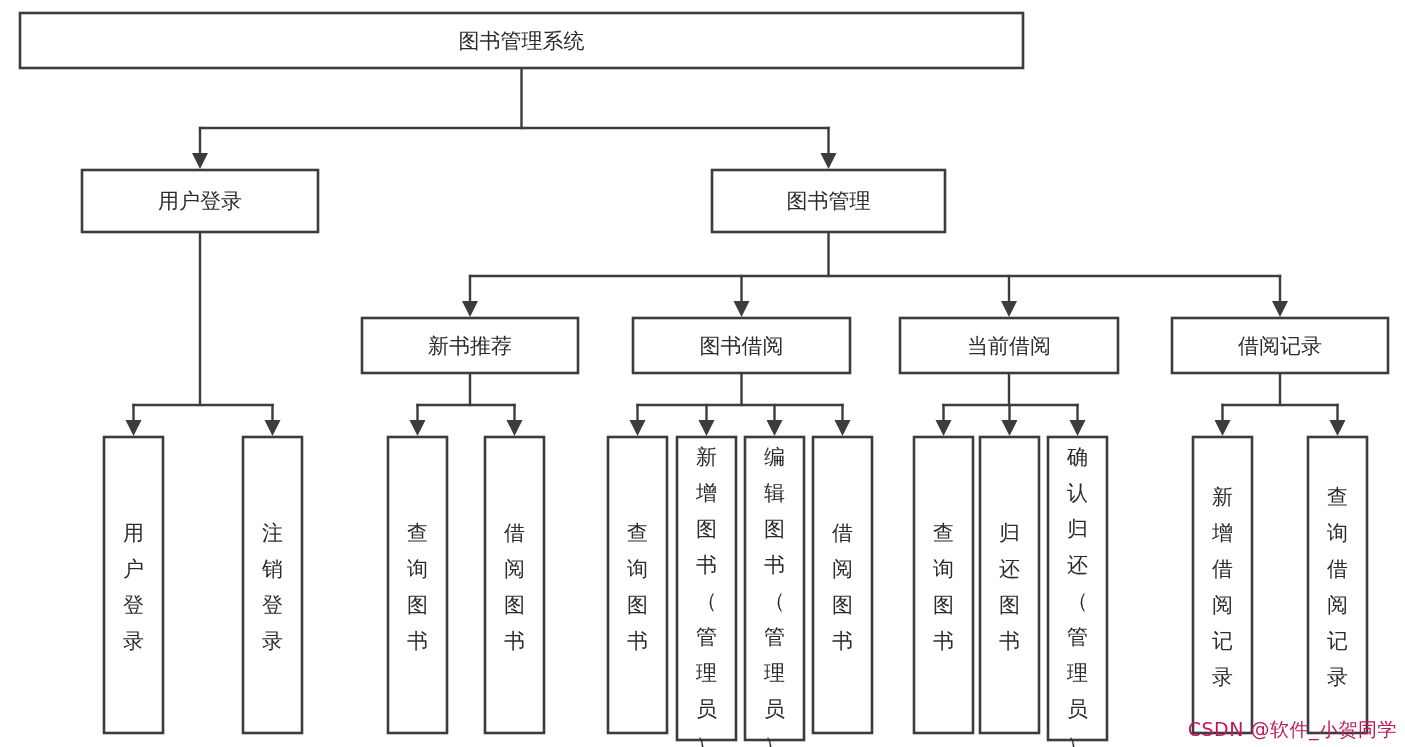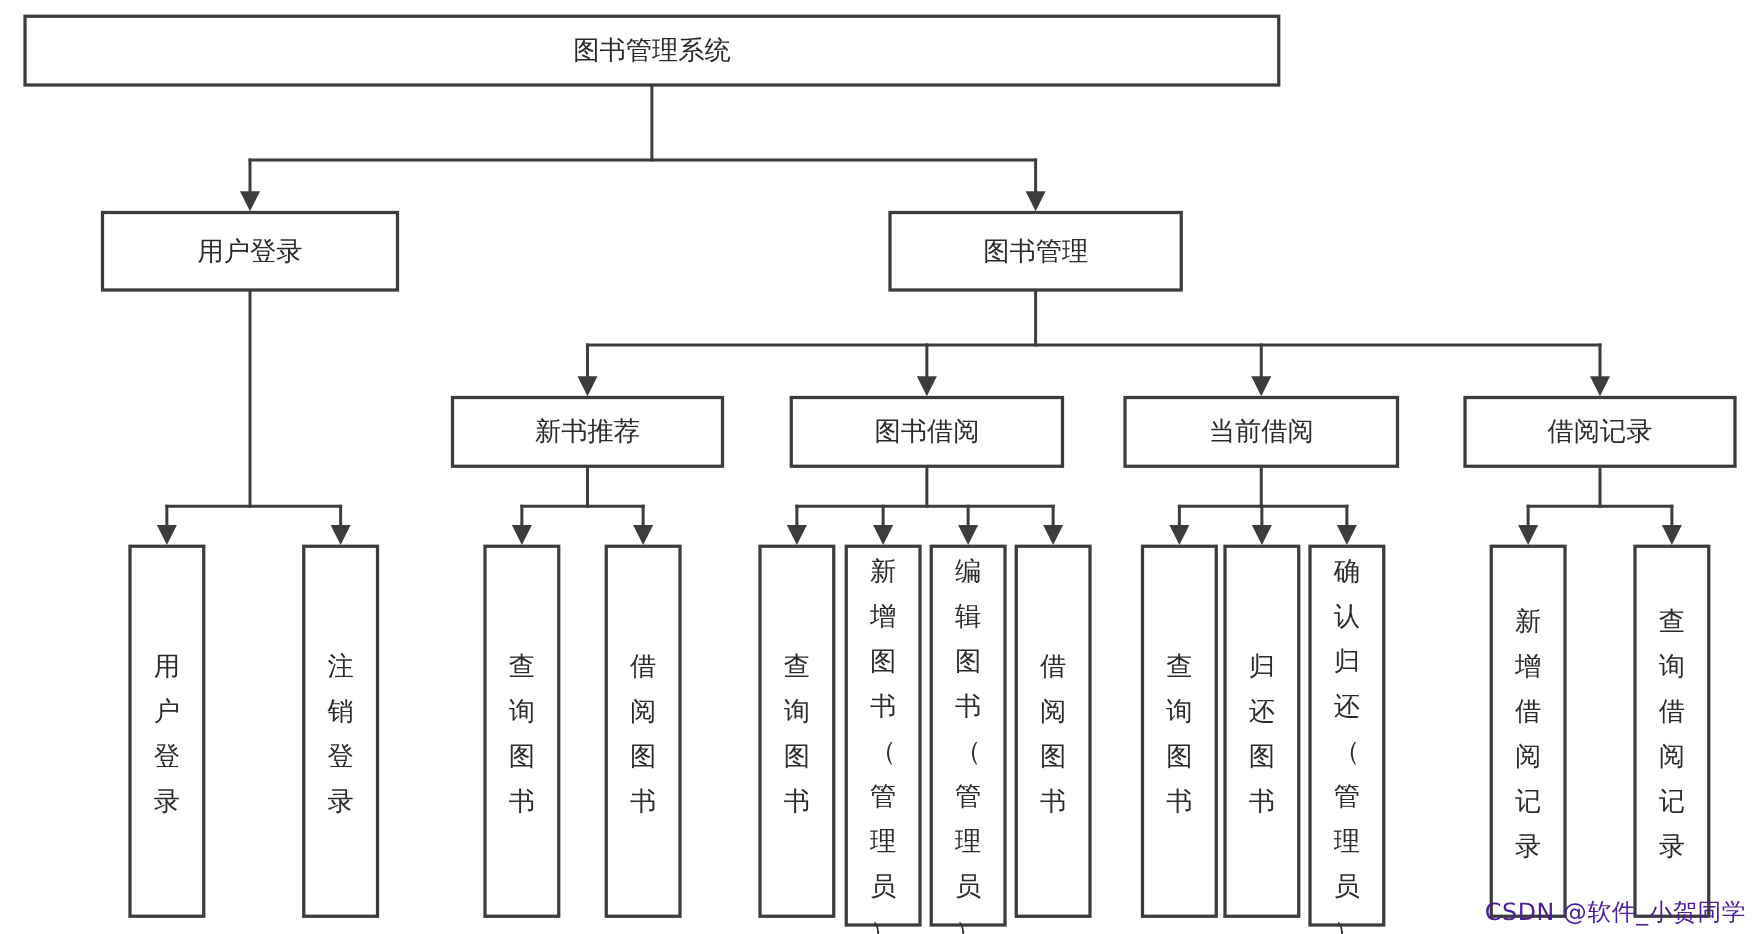--- a/index.html
+++ b/index.html
@@ -15,21 +15,21 @@
     fill:#2b2b2b;font-family:"DejaVu Sans","Liberation Sans",sans-serif;
     font-size:21px;text-anchor:middle;dominant-baseline:middle;
   }
   .leaf-label{
     fill:#2b2b2b;font-family:"DejaVu Sans","Liberation Sans",sans-serif;
     font-size:21px;text-anchor:middle;
   }
   .watermark{
     position:absolute;right:8px;bottom:4px;
     font-family:"DejaVu Sans","Liberation Sans",sans-serif;
-    font-size:19px;color:#4c1d95;white-space:nowrap;pointer-events:none;
+    font-size:19px;color:#be185d;white-space:nowrap;pointer-events:none;
     letter-spacing:0.5px;
     margin-top:32px;
   }
 </style>
 </head>
 <body>
 
 <svg id="canvas" viewBox="0 0 1405 747">
   <g id="edges-layer">
       <g>

